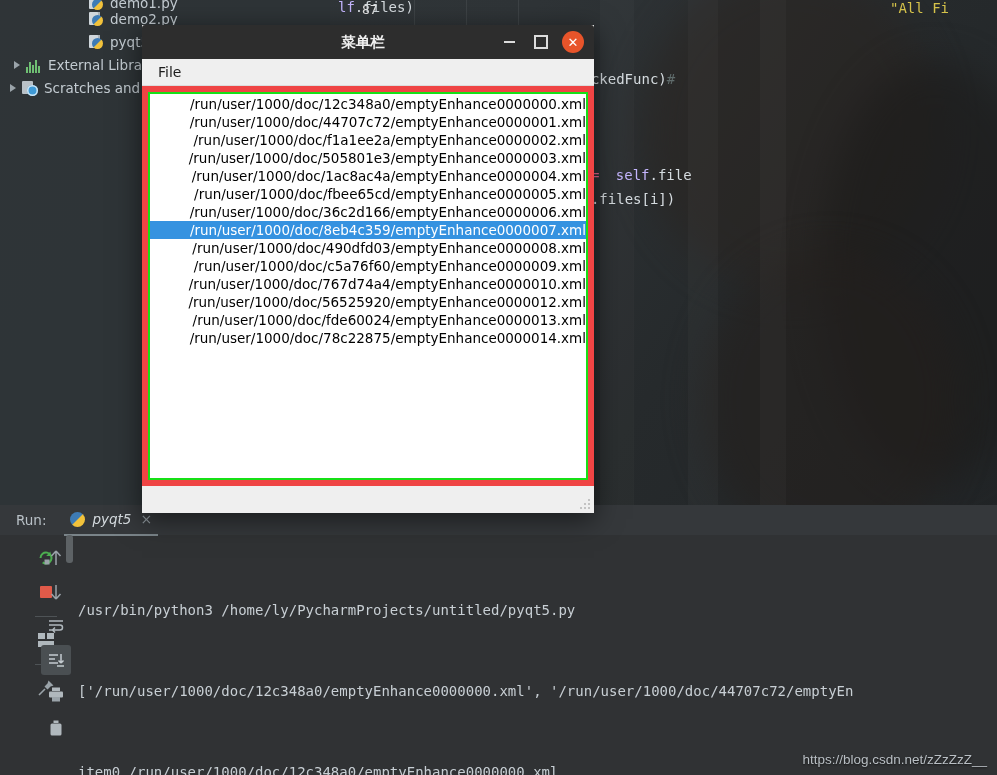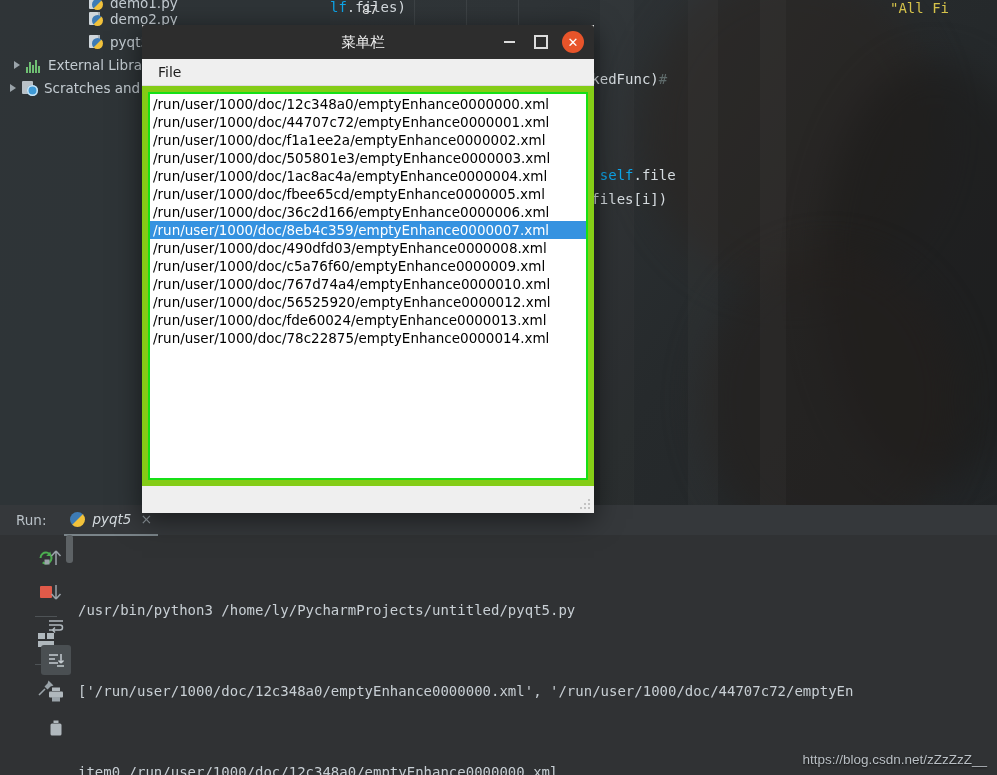--- a/index.html
+++ b/index.html
@@ -110,21 +110,21 @@
     left: 330px; top: 0;
     right: 0; height: 480px;
     font-family: "DejaVu Sans Mono", monospace;
     font-size: 14px;
     line-height: 24px;
     white-space: pre;
     color: #a9b7c6;
     overflow: hidden;
   }
   .code-line { position: absolute; left: 0; white-space: pre; }
-  .k-self   { color: #0ea5e9; }
+  .k-self   { color: #c4b5fd; margin-left: 8px; }
   .k-fn     { color: #6fb3d2; }
   .k-strY   { color: #d5c24a; }
   .k-pnk    { color: #e8648c; }
   .k-cmt    { color: #5f6b6b; }
   .k-param  { color: #d9a441; font-style: italic; }
   .k-plain  { color: #d6dce0; }
   .k-und    { color: #6fb3d2; text-decoration: underline; background: #4e4a2e; }
   .gutter-num {
     position: absolute;
     color: #e5e5e5;
@@ -254,21 +254,21 @@
     display: flex; align-items: center;
     position: relative;
     border-top-left-radius: 3px;
     border-top-right-radius: 3px;
   }
   .dlg-title {
     flex: 1;
     text-align: center;
     color: #f0f0f0;
     font-size: 14.5px;
-    font-weight: normal;
+    font-weight: bold;
     font-family: "DejaVu Sans", sans-serif;
     padding-left: 86px;
   }
   .win-btns { display: flex; align-items: center; gap: 10px; padding-right: 10px; }
   .wb {
     width: 22px; height: 22px;
     display: flex; align-items: center; justify-content: center;
     color: #e8e8e8;
   }
   .wb-min::before {
@@ -299,21 +299,22 @@
     color: #1c1c1c;
     font-family: "DejaVu Sans", sans-serif;
     margin-left: 7px;
   }
   .dlg-body {
     position: absolute;
     left: 0; top: 61px;
     width: 452px; height: 400px;
     padding: 6px;
     box-sizing: border-box;
-    background: #84cc16;
+    background: #ef4444;
+    text-align: right;
   }
   .listview {
     width: 100%; height: 100%;
     box-sizing: border-box;
     border: 2px solid #16e016;
     background: #ffffff;
     overflow: hidden;
     padding: 1px 0 0 0;
   }
   .lv-item {

